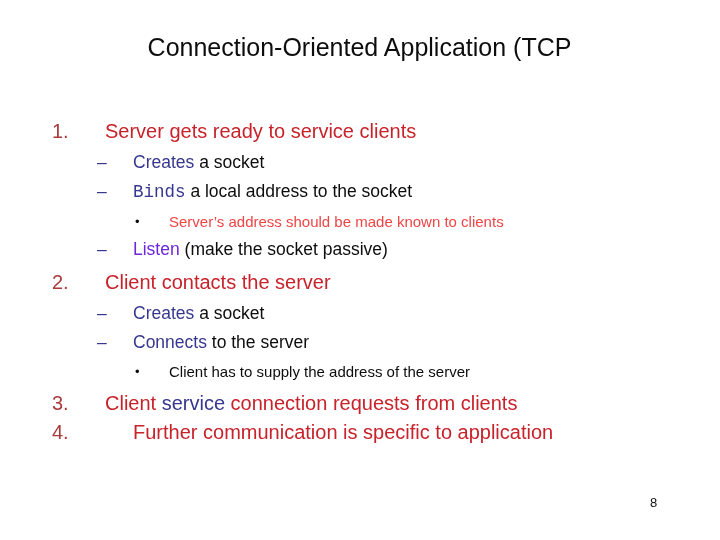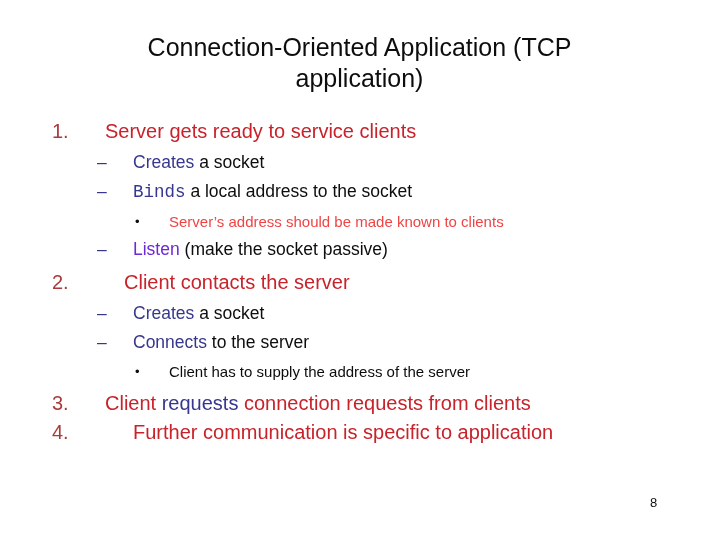--- a/index.html
+++ b/index.html
@@ -51,21 +51,20 @@
     font-size: 13px;
     color: #111111;
   }
 </style>
 </head>
 <body>
 
 <div class="slide">
   <div class="slide-title">
     <div>Connection-Oriented Application (TCP</div>
-    <div>application)</div>
   </div>
   <div class="content" id="content">
       <div class="line l1">
         <span class="marker" style="color: rgb(169, 59, 59);">1.</span>
         <span class="text"><span style="color: rgb(200, 34, 42);">Server gets ready to service clients</span></span>
       </div>
       <div class="line l2">
         <span class="marker" style="color: rgb(55, 55, 143);">–</span>
         <span class="text"><span style="color: rgb(55, 55, 143);">Creates</span><span style="color: rgb(13, 13, 13);"> a socket</span></span>
       </div>
@@ -76,37 +75,37 @@
       <div class="line l3">
         <span class="marker" style="color: rgb(13, 13, 13);">•</span>
         <span class="text"><span style="color: #ef4444;">Server’s address should be made known to clients</span></span>
       </div>
       <div class="line l2">
         <span class="marker" style="color: rgb(55, 55, 143);">–</span>
         <span class="text"><span style="color: #6d28d9;">Listen</span><span style="color: rgb(13, 13, 13);"> (make the socket passive)</span></span>
       </div>
       <div class="line l1">
         <span class="marker" style="color: rgb(169, 59, 59);">2.</span>
-        <span class="text"><span style="color: rgb(200, 34, 42); margin-left: 19px;">Client contacts the server</span></span>
+        <span class="text"><span style="color: rgb(200, 34, 42);">Client contacts the server</span></span>
       </div>
       <div class="line l2">
         <span class="marker" style="color: rgb(55, 55, 143);">–</span>
         <span class="text"><span style="color: rgb(55, 55, 143);">Creates</span><span style="color: rgb(13, 13, 13);"> a socket</span></span>
       </div>
       <div class="line l2">
         <span class="marker" style="color: rgb(55, 55, 143);">–</span>
         <span class="text"><span style="color: rgb(55, 55, 143); text-align: center;">Connects</span><span style="color: rgb(13, 13, 13);"> to the server</span></span>
       </div>
       <div class="line l3">
         <span class="marker" style="color: rgb(13, 13, 13);">•</span>
         <span class="text"><span style="color: rgb(13, 13, 13);">Client has to supply the address of the server</span></span>
       </div>
       <div class="line l1">
         <span class="marker" style="color: rgb(169, 59, 59);">3.</span>
-        <span class="text"><span style="color: rgb(200, 34, 42);">Client </span><span style="color: rgb(55, 55, 143);">requests</span><span style="color: rgb(200, 34, 42);"> connection requests from clients</span></span>
+        <span class="text"><span style="color: rgb(200, 34, 42);">Client </span><span style="color: rgb(55, 55, 143);">service</span><span style="color: rgb(200, 34, 42);"> connection requests from clients</span></span>
       </div>
       <div class="line l1">
         <span class="marker" style="color: rgb(169, 59, 59);">4.</span>
         <span class="text"><span style="color: rgb(200, 34, 42); margin-left: 28px;">Further communication is specific to application</span></span>
       </div>
     </div>
   <div class="page-number">8</div>
 </div>
 
 </body></html>

